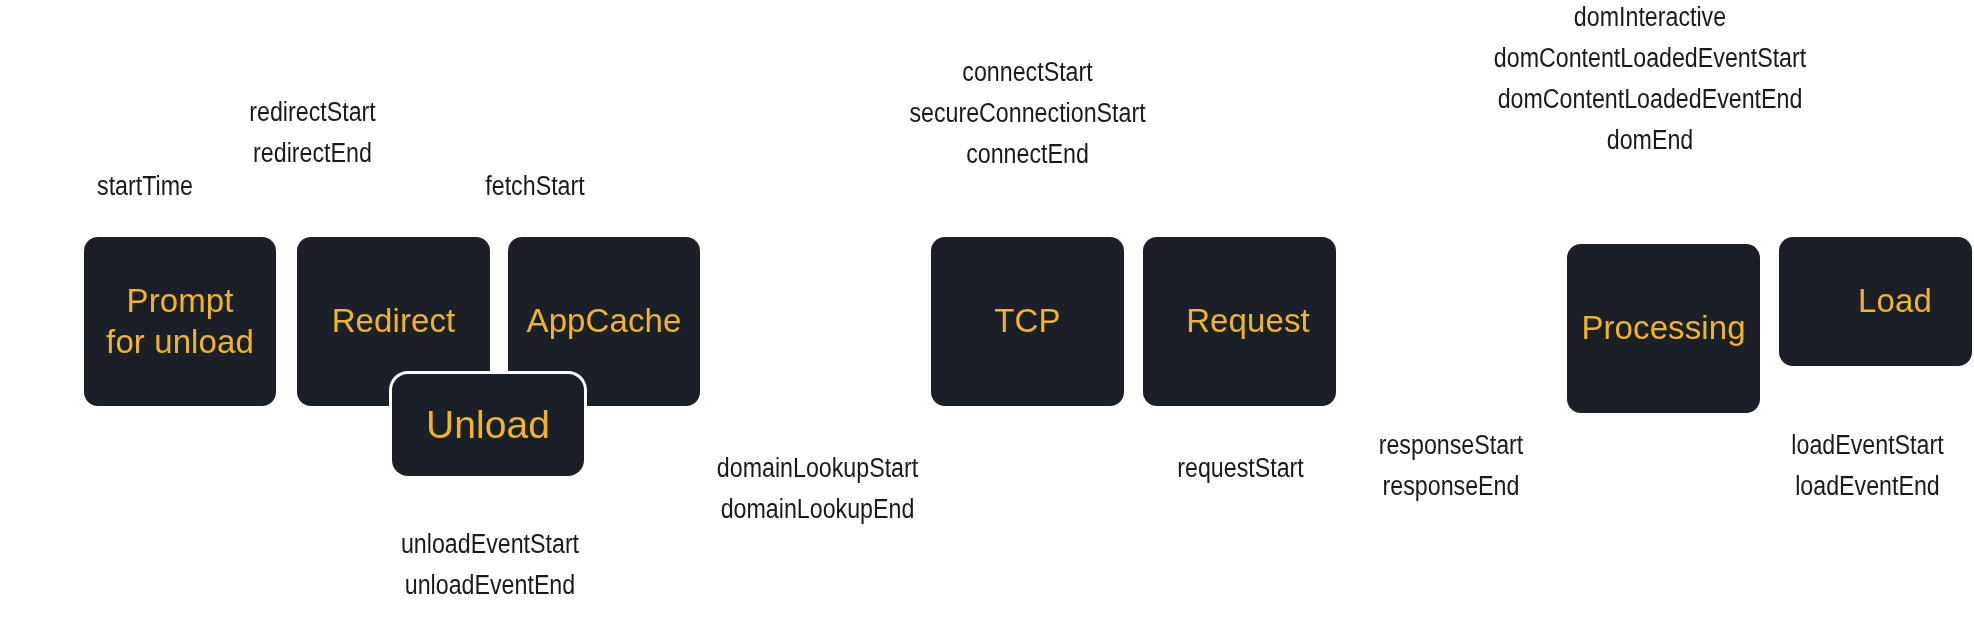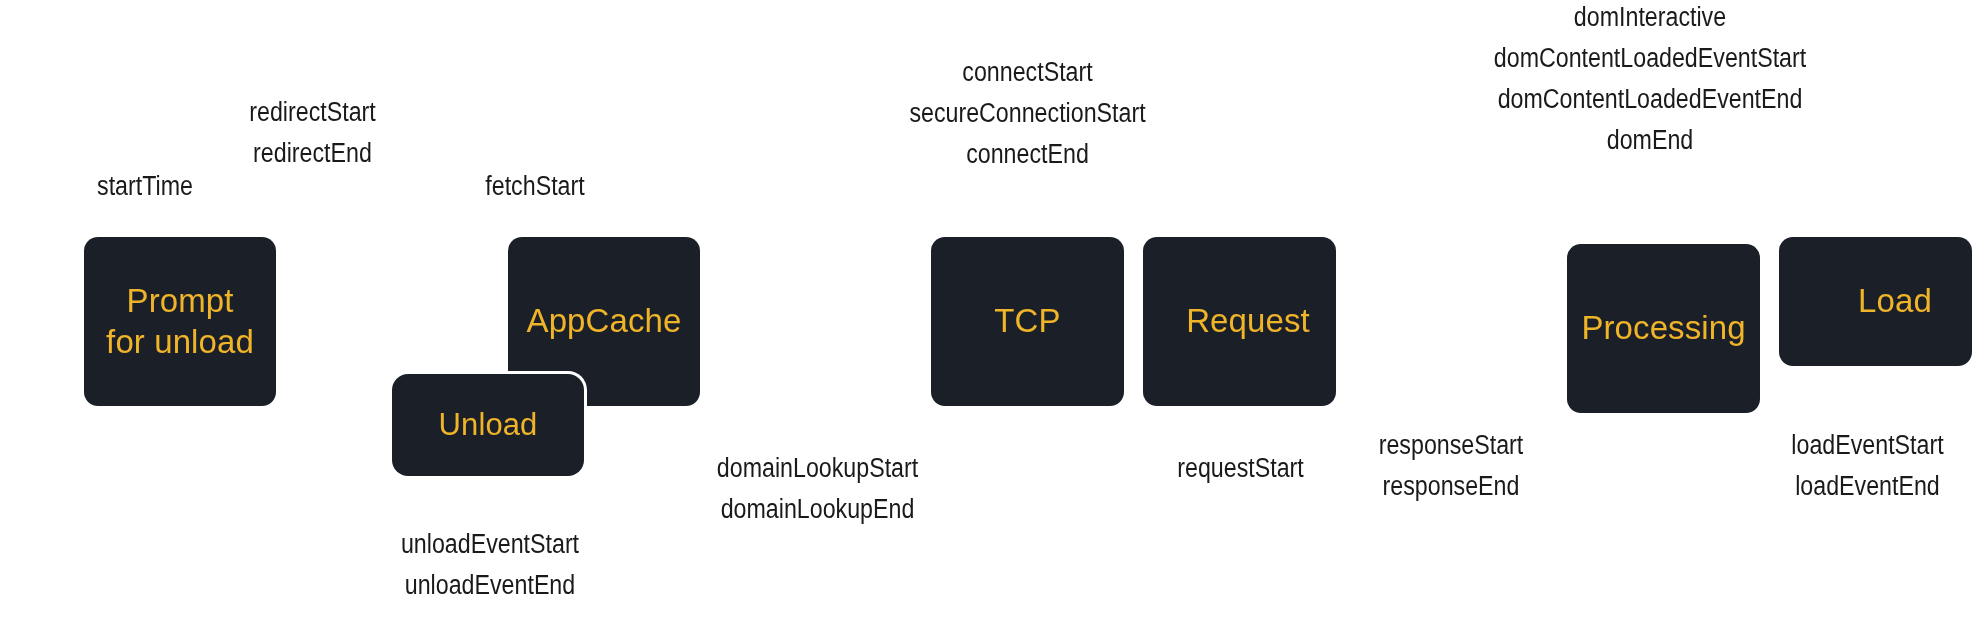--- a/index.html
+++ b/index.html
@@ -40,21 +40,21 @@
     font-weight: 400;
     letter-spacing: 0.1px;
     white-space: pre-line;
   }
   .phase-box.unload {
     z-index: 5;
     border-radius: 16px;
     box-shadow: 0 0 0 3px #ffffff;
   }
   .phase-label.small {
-    font-size: 31px;
+    font-size: 39px;
   }
 
   
   .marker-group {
     position: absolute;
     text-align: center;
     color: #1a1a1a;
     font-family: "Liberation Sans Narrow", "Liberation Sans", sans-serif;
     font-size: 27px;
     line-height: 41px;
@@ -95,20 +95,23 @@
     <span class="marker-line">domContentLoadedEventStart</span>
     <span class="marker-line">domContentLoadedEventEnd</span>
     <span class="marker-line">domEnd</span>
   </div>
 
   <div class="phase-box" style="left:84px; top:237px; width:192px; height:169px;">
     <span class="phase-label">Prompt
 for unload</span>
   </div>
 
+  <div class="phase-box" style="left:297px; top:237px; width:193px; height:169px;">
+    <span class="phase-label">Redirect</span>
+  </div>
 
   <div class="phase-box unload" style="left:392px; top:374px; width:192px; height:102px;">
     <span class="phase-label small">Unload</span>
   </div>
 
   <div class="phase-box" style="left:508px; top:237px; width:192px; height:169px;align-items:center;">
     <span class="phase-label">AppCache</span>
   </div>
 
 

